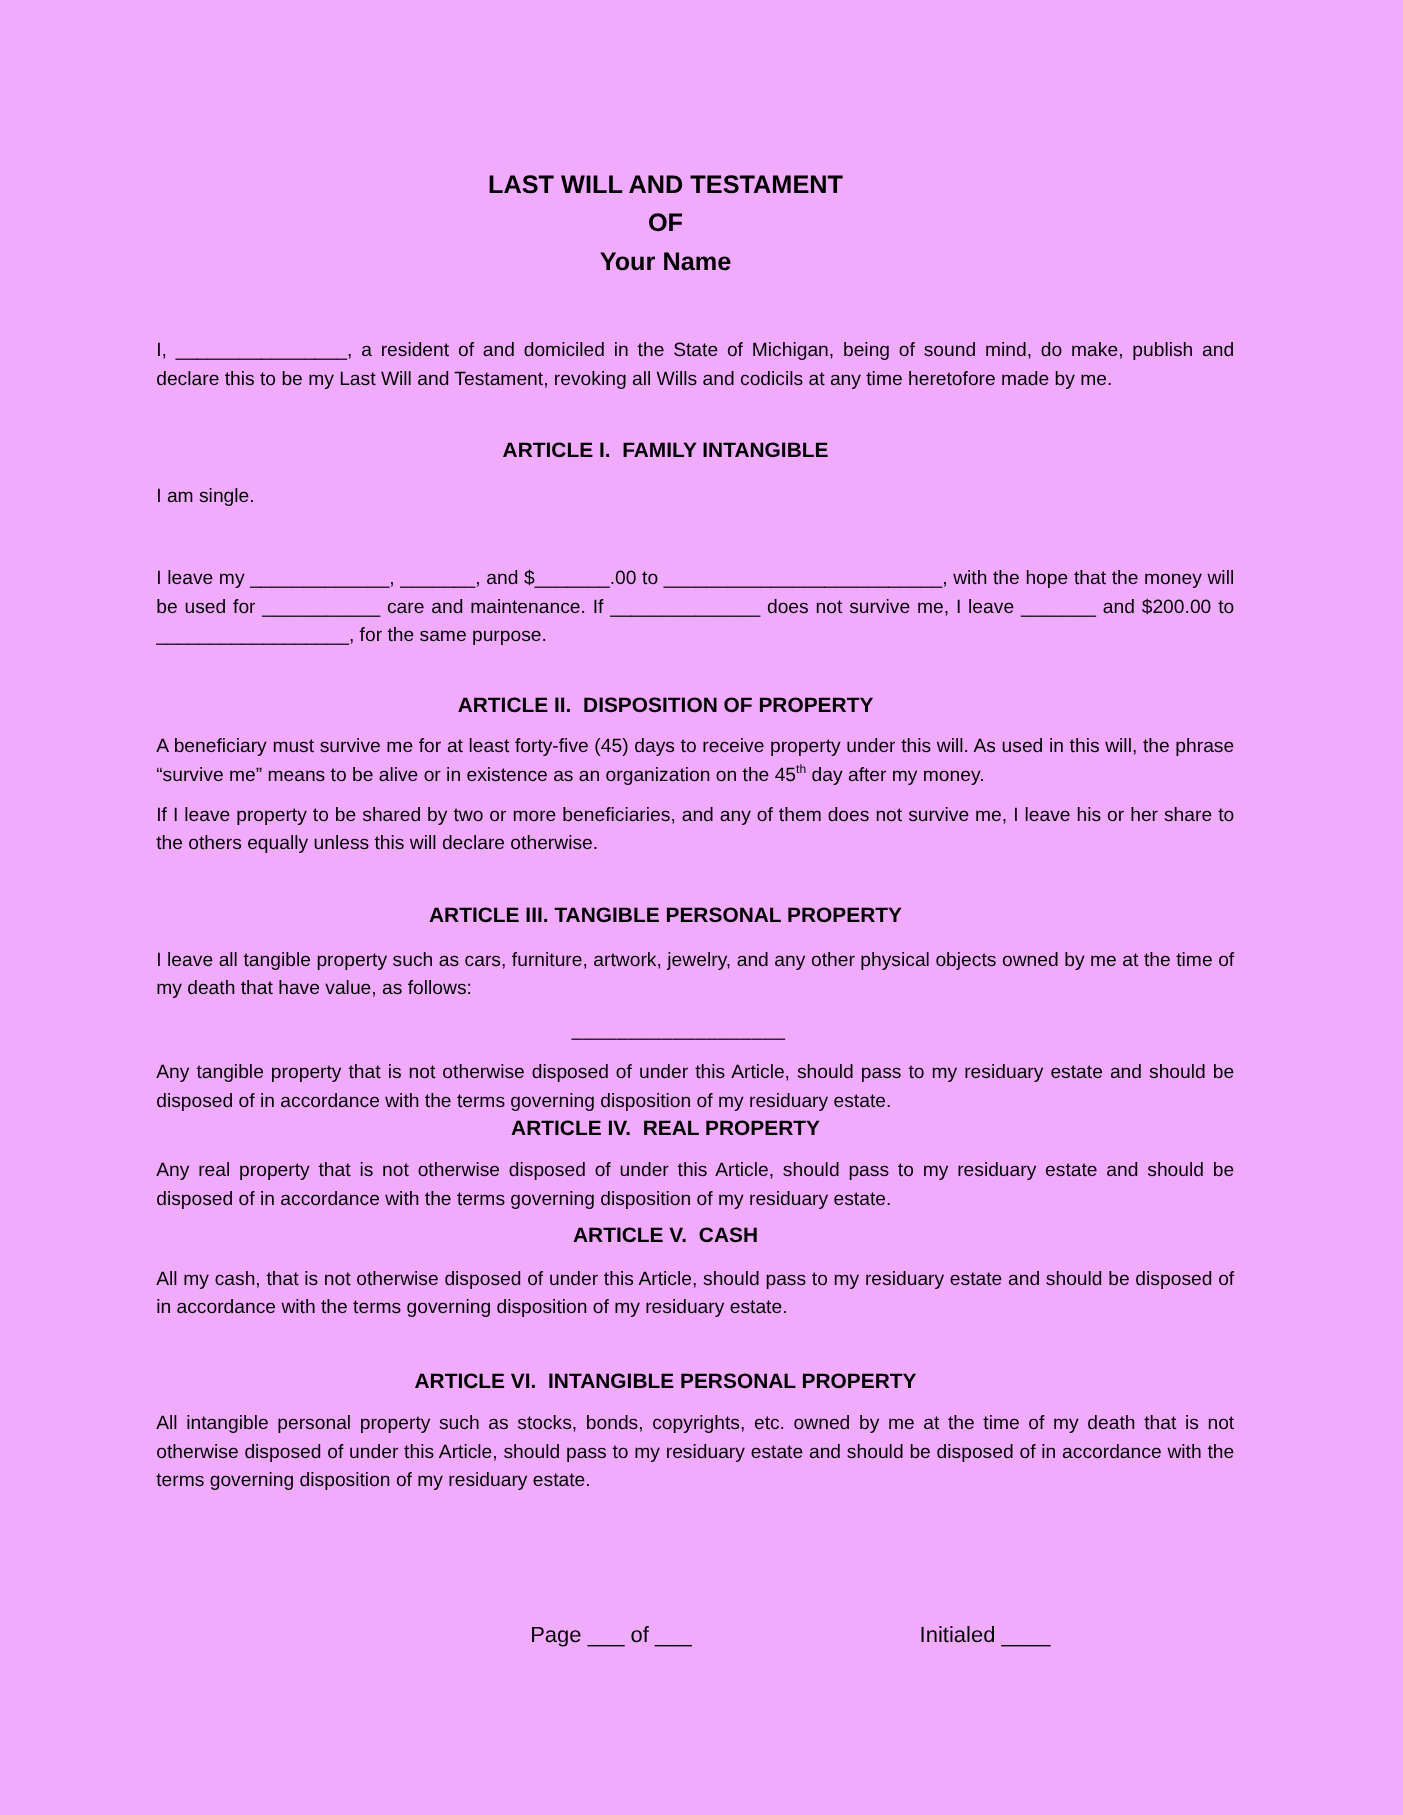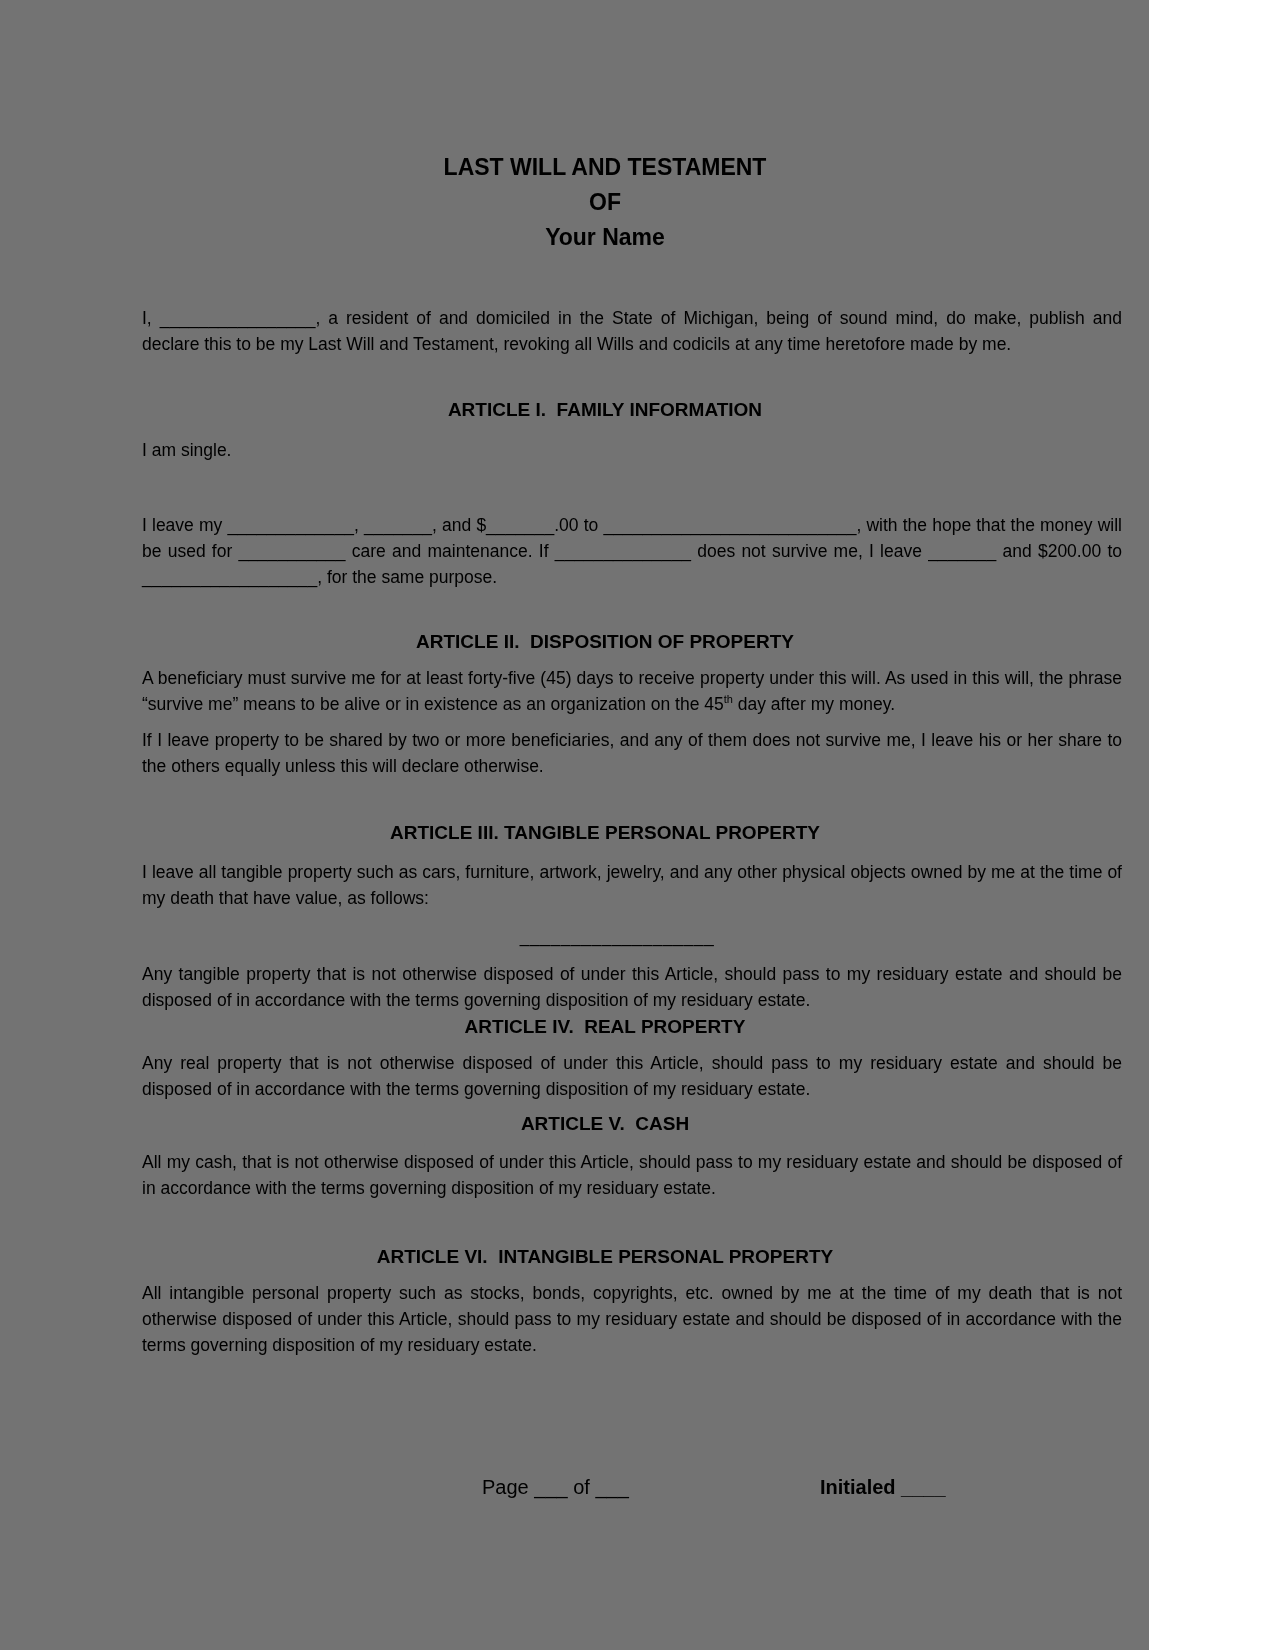--- a/index.html
+++ b/index.html
@@ -2,23 +2,23 @@
 <html><head>
 <meta charset="utf-8">
 <style>
   html, body {
     margin: 0;
     padding: 0;
     background: #ffffff;
   }
   .page {
     position: relative;
-    width: 1149px;
+    width: 1275px;
     height: 1650px;
-    background: #737373;
+    background: #f0abfc;
     color: #000000;
     font-family: "Liberation Sans", "DejaVu Sans", sans-serif;
     overflow: hidden;
     box-sizing: border-box;
     padding: 150px 153px 0 142px;
   }
   .content {
     width: 980px;
   }
   
@@ -89,41 +89,40 @@
     text-align: center;
   }
   .footer-page {
     position: absolute;
     left: 340px;
     top: 0;
     white-space: pre;
   }
   .footer-initialed {
     position: absolute;
-    left: 678px;
+    left: 694px;
     top: 0;
     white-space: pre;
-    font-weight: bold;
   }
 </style>
 </head>
 <body>
 
 <div class="page">
   <div class="content">
 
     <div class="title-block">
       <div class="title-line">LAST WILL AND TESTAMENT</div>
       <div class="title-line">OF</div>
       <div class="title-line">Your Name</div>
     </div>
 
     <p class="body-para m-opening">I, ________________, a resident of and domiciled in the State of Michigan, being of sound mind, do make, publish and declare this to be my Last Will and Testament, revoking all Wills and codicils at any time heretofore made by me.</p>
 
-    <h2 class="article-heading m-h1">ARTICLE I.  FAMILY INFORMATION</h2>
+    <h2 class="article-heading m-h1">ARTICLE I.  FAMILY INTANGIBLE</h2>
     <p class="body-para m-single">I am single.</p>
     <p class="body-para m-bequest">I leave my _____________, _______, and $_______.00 to __________________________, with the hope that the money will be used for ___________ care and maintenance. If ______________ does not survive me, I leave _______ and $200.00 to __________________, for the same purpose.</p>
 
     <h2 class="article-heading m-h2">ARTICLE II.  DISPOSITION OF PROPERTY</h2>
     <p class="body-para m-a2p1"><span>A beneficiary must survive me for at least forty-five (45) days to receive property under this will. As used in this will, the phrase “survive me” means to be alive or in existence as an organization on the 45</span><sup>th</sup><span> day after my money.</span></p>
     <p class="body-para m-a2p2">If I leave property to be shared by two or more beneficiaries, and any of them does not survive me, I leave his or her share to the others equally unless this will declare otherwise.</p>
 
     <h2 class="article-heading m-h3">ARTICLE III. TANGIBLE PERSONAL PROPERTY</h2>
     <p class="body-para m-a3p1">I leave all tangible property such as cars, furniture, artwork, jewelry, and any other physical objects owned by me at the time of my death that have value, as follows:</p>
     <p class="center-blank m-blank">___________________</p>

